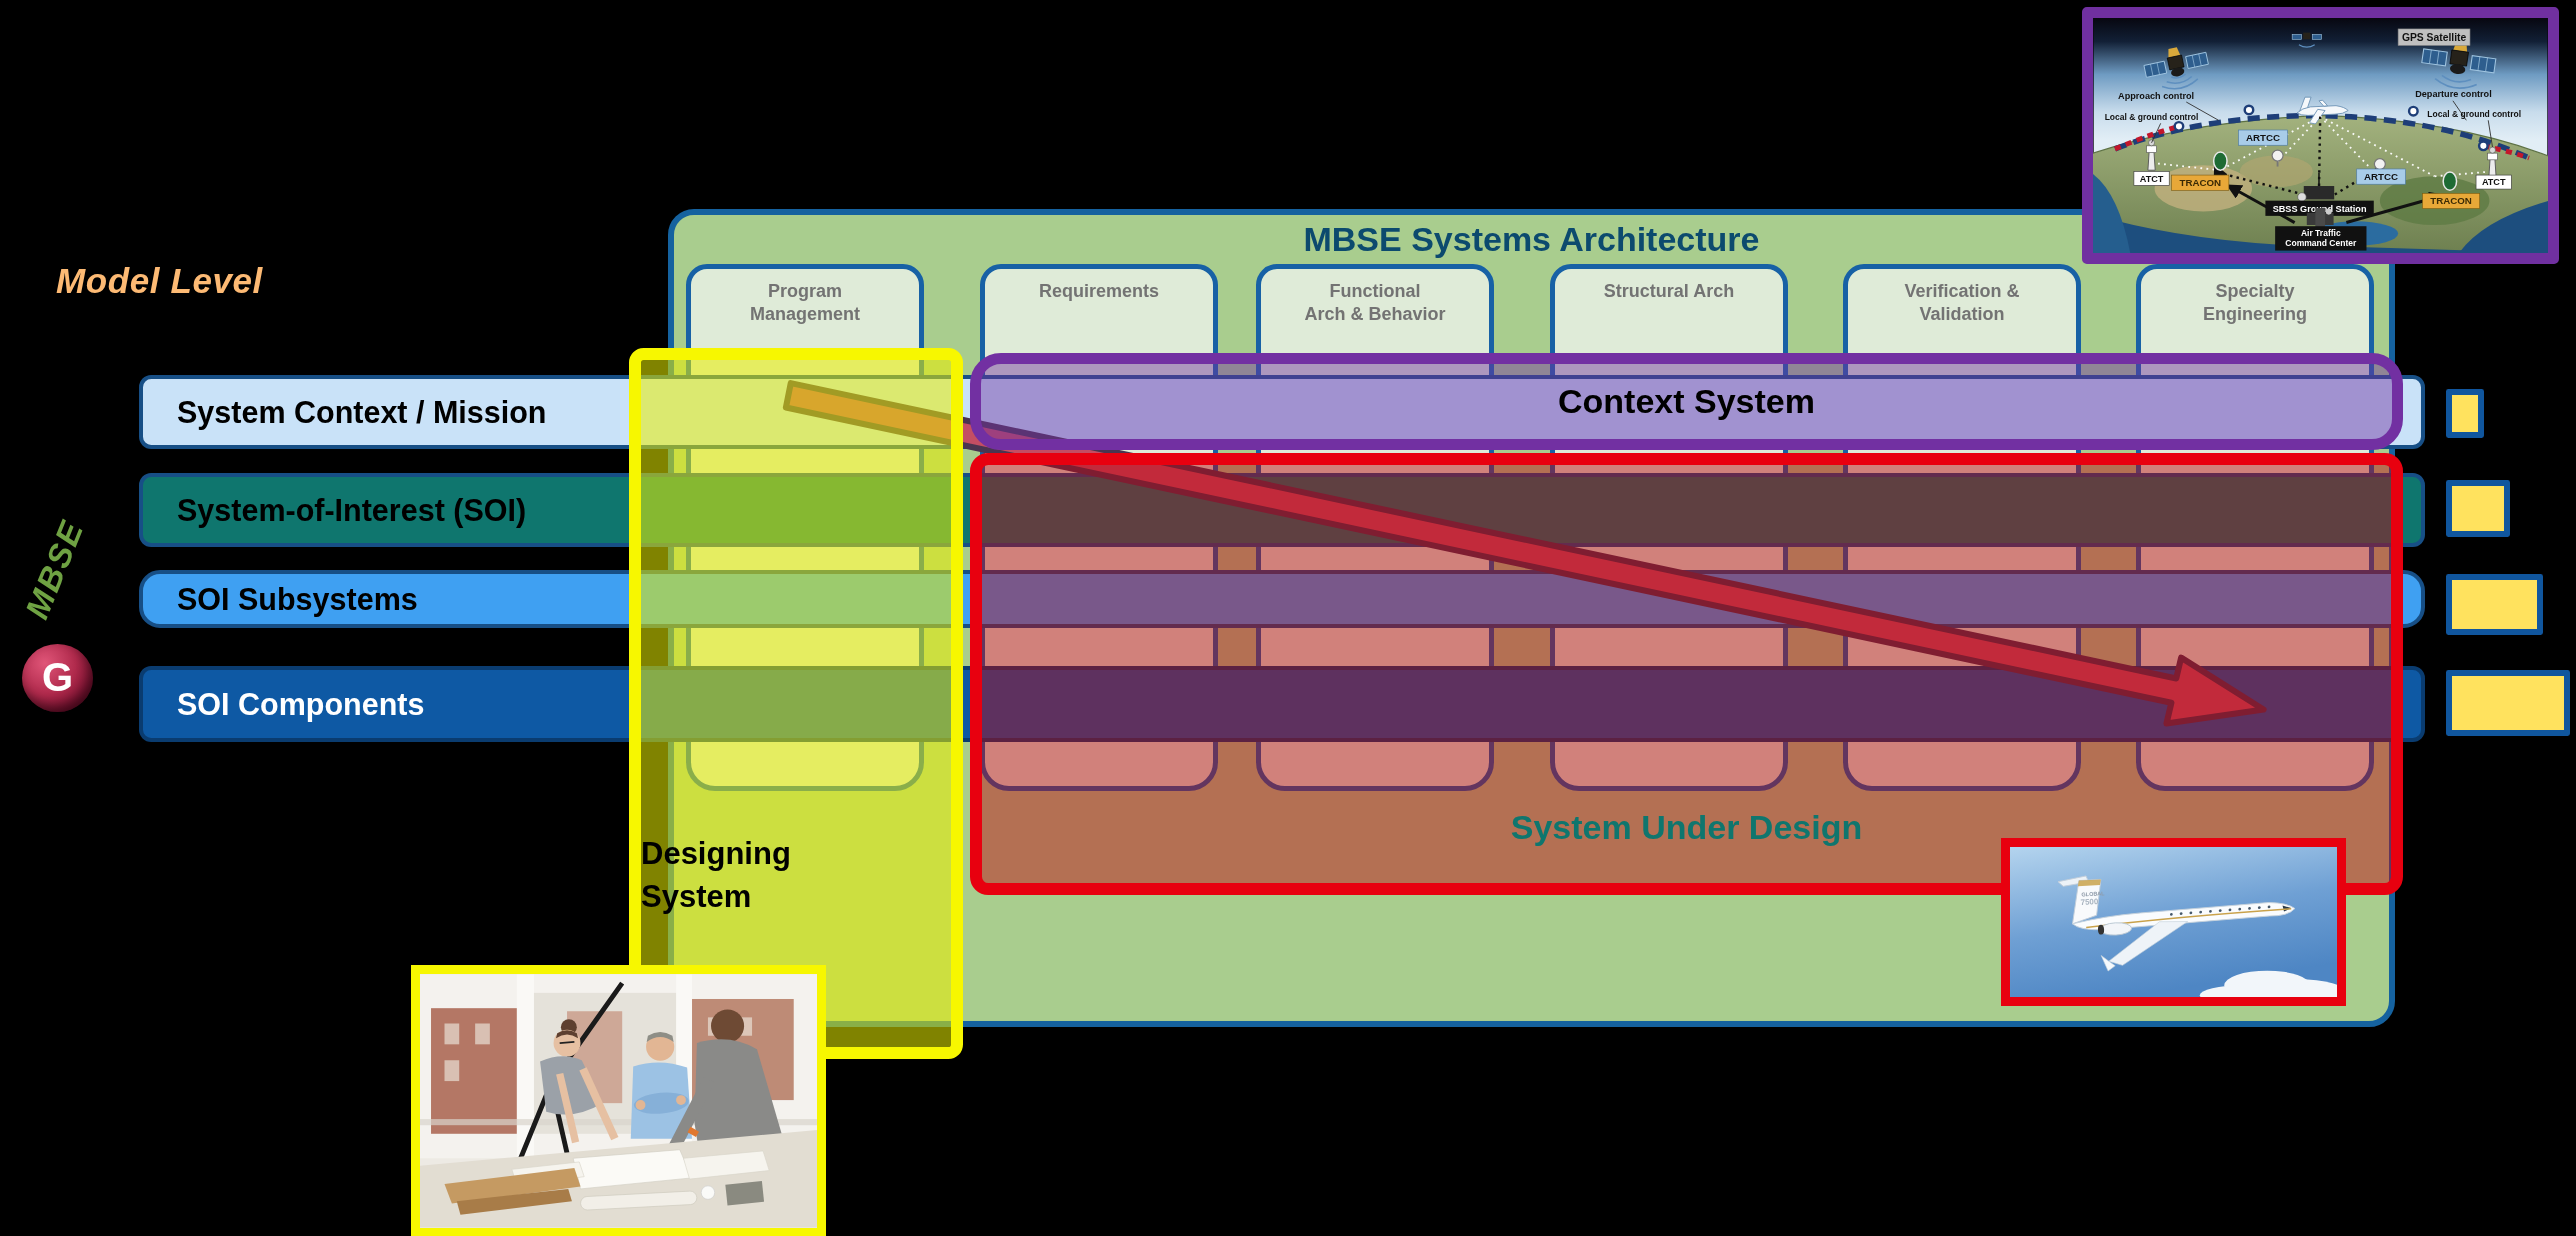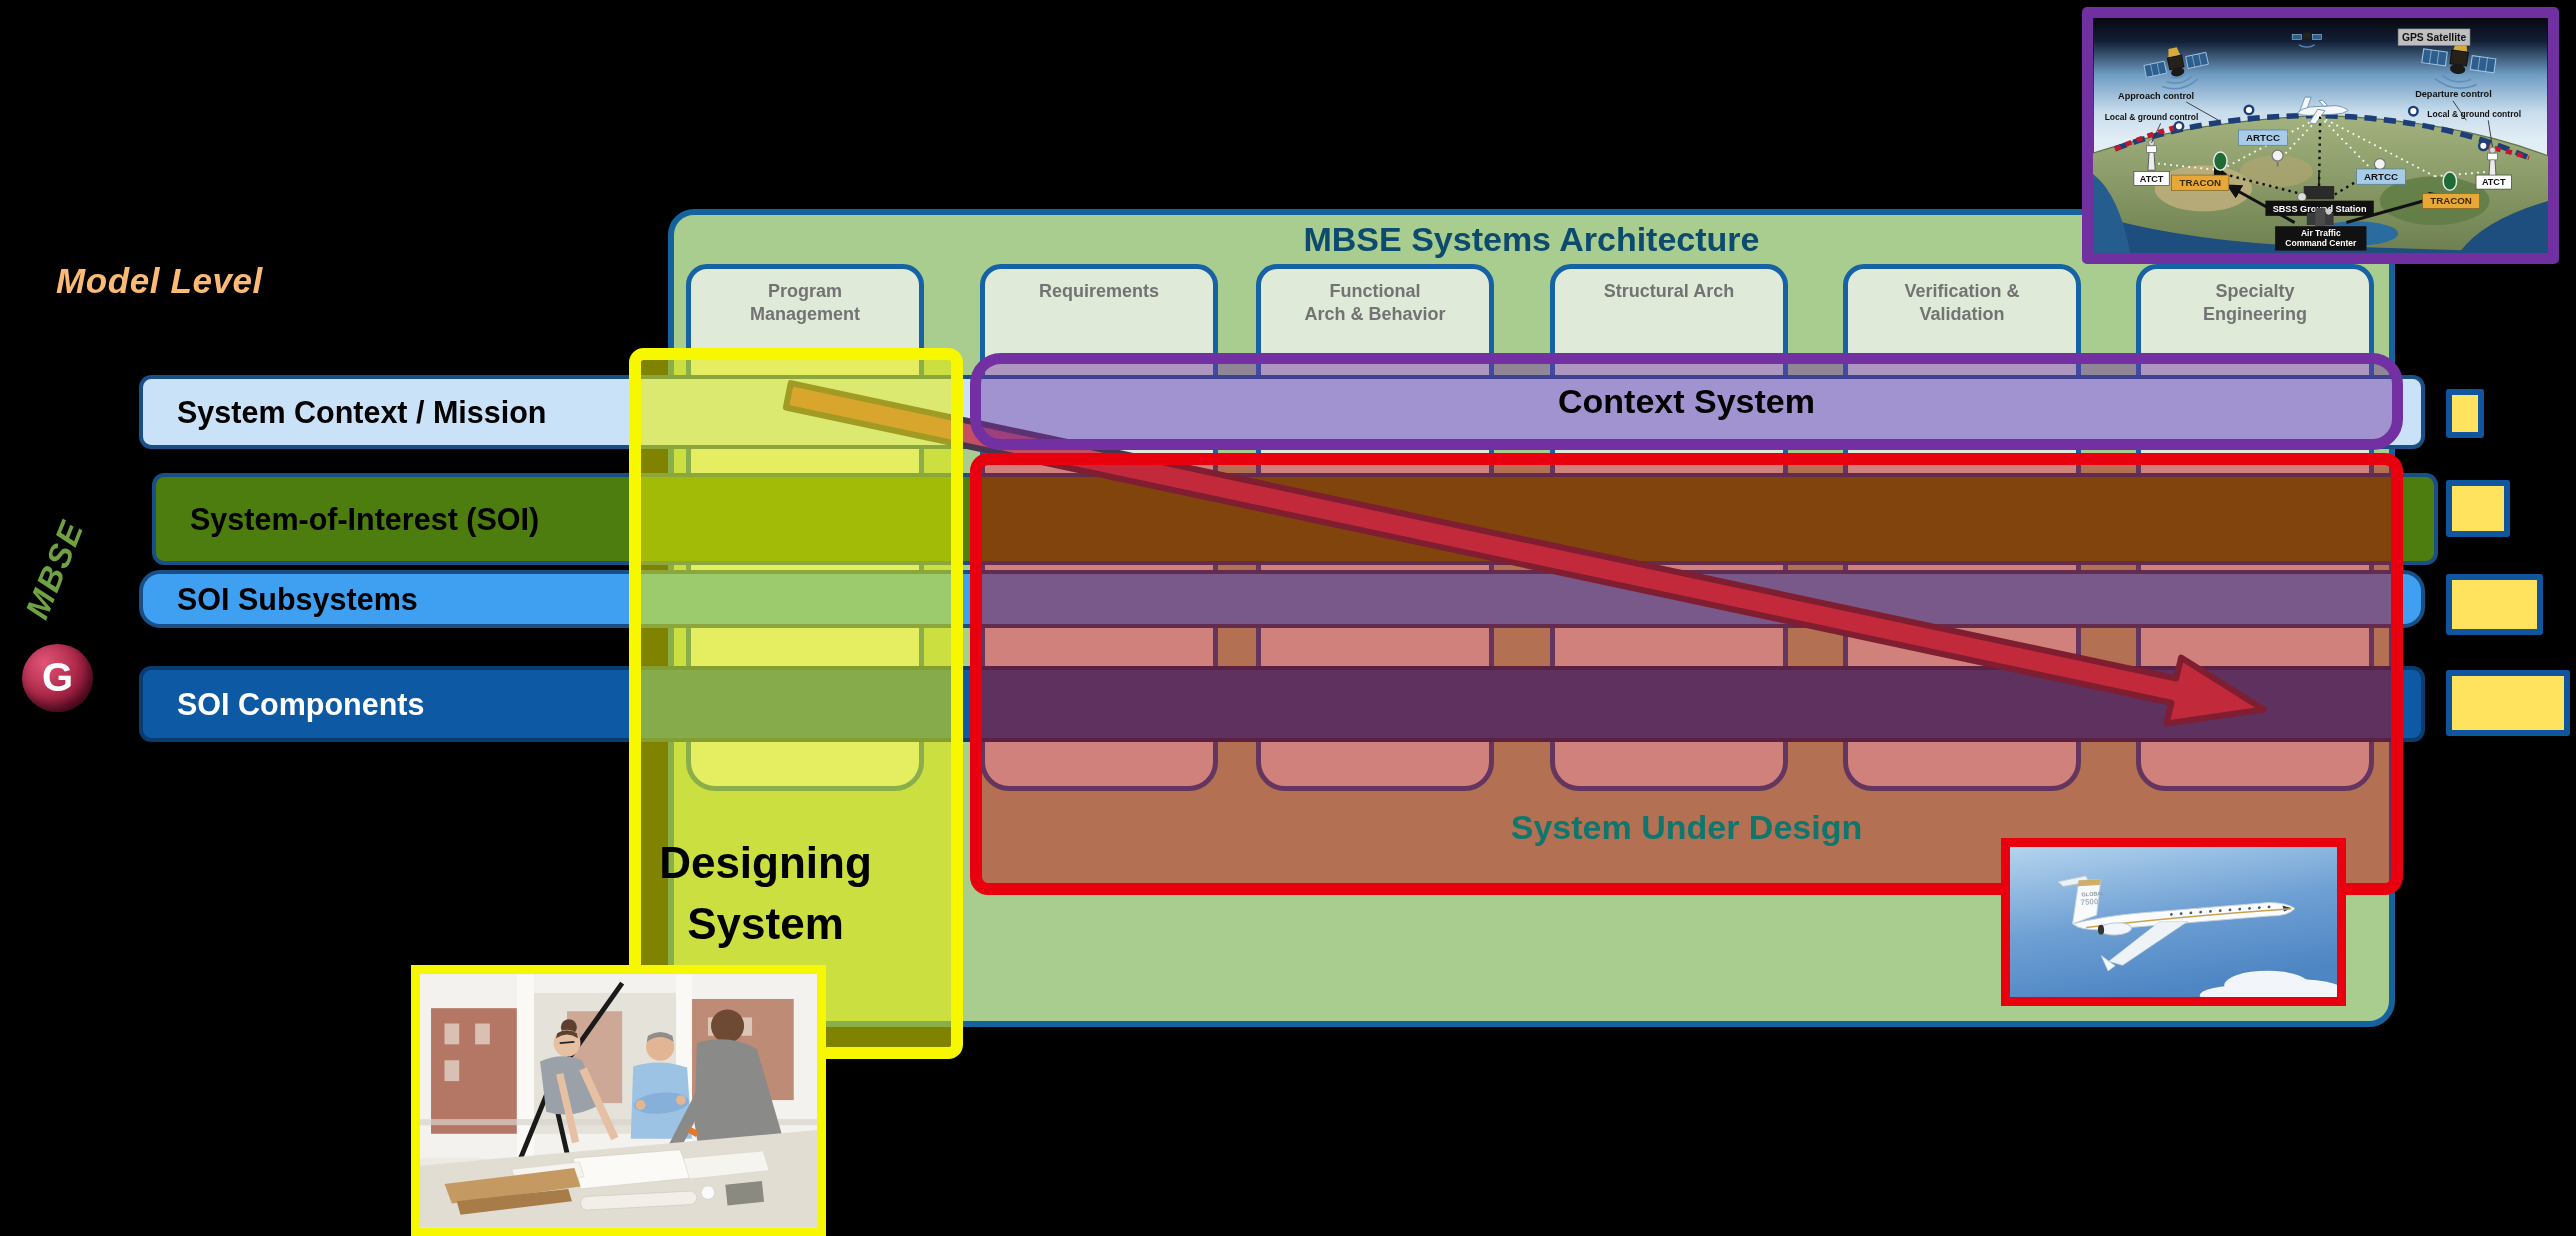--- a/index.html
+++ b/index.html
@@ -40,22 +40,22 @@
              box-sizing:border-box;}
   .ov-purple{position:absolute;left:970px;top:353px;width:1433px;height:97px;
              background:rgba(112,48,160,0.45);border:11px solid #7230A2;border-radius:31px;
              box-sizing:border-box;display:flex;align-items:center;justify-content:center;}
   .ov-purple span{font-size:34px;font-weight:bold;color:#000;}
   .ov-red{position:absolute;left:970px;top:453px;width:1433px;height:442px;
           background:rgba(192,0,10,0.45);border:12.2px solid #E8000F;border-radius:18.3px;
           box-sizing:border-box;}
   .sud-label{position:absolute;left:970px;top:808px;width:1433px;text-align:center;
              font-size:34px;font-weight:bold;color:#0f766e;}
-  .designing-label{position:absolute;left:641px;top:833px;width:249px;text-align:center;
-                   font-size:44px;font-weight:bold;line-height:1.38;color:#000;}
+  .designing-label{position:absolute;left:641px;top:833px;width:249px;
+                   font-size:31px;font-weight:bold;line-height:1.38;color:#000;}
 
   
   .stepbox{position:absolute;background:#FFE25E;border:6.1px solid #10569E;border-radius:2.4px;
            box-sizing:border-box;}
 
   
   .pic{position:absolute;box-sizing:border-box;}
   .pic-atc{left:2082px;top:6.7px;width:477px;height:257px;border:11px solid #7030A0;border-radius:4.9px;background:#0a0a12;}
   .pic-jet{left:2001px;top:838px;width:345px;height:168px;border:9.8px solid #E8000F;background:#9CC;}
   .pic-people{left:411px;top:965px;width:415px;height:272px;border:9.8px solid #F7F700;background:#EEE;}
@@ -100,21 +100,21 @@
       <span>Validation</span></div>
     </div>
   <div class="colbox" style="left:2136px">
     <div class="colhead"><span>Specialty</span><br>
       <span>Engineering</span></div>
     </div>
 
   <div class="rowbar" style="top: 375px; height: 74px; background-color: rgb(201, 226, 248);">
     <span>System Context / Mission</span>
     </div>
-  <div class="rowbar" style="top: 473px; height: 92px; background-color: #4d7c0f; margin-left: 13px;">
+  <div class="rowbar" style="top: 473px; height: 74px; background-color: #0f766e;">
     <span>System-of-Interest (SOI)</span>
     </div>
   <div class="rowbar" style="top: 570px; height: 58px; background-color: rgb(63, 160, 242); border-radius: 21px;">
     <span>SOI Subsystems</span>
     </div>
   <div class="rowbar" style="top: 666px; height: 76px; color: rgb(255, 255, 255); border-color: rgb(10, 60, 112); background-color: rgb(14, 89, 164);">
     <span>SOI Components</span>
     </div>
 
   <svg class="arrowsvg" width="2576" height="1236" viewBox="0 0 4222 2026">

